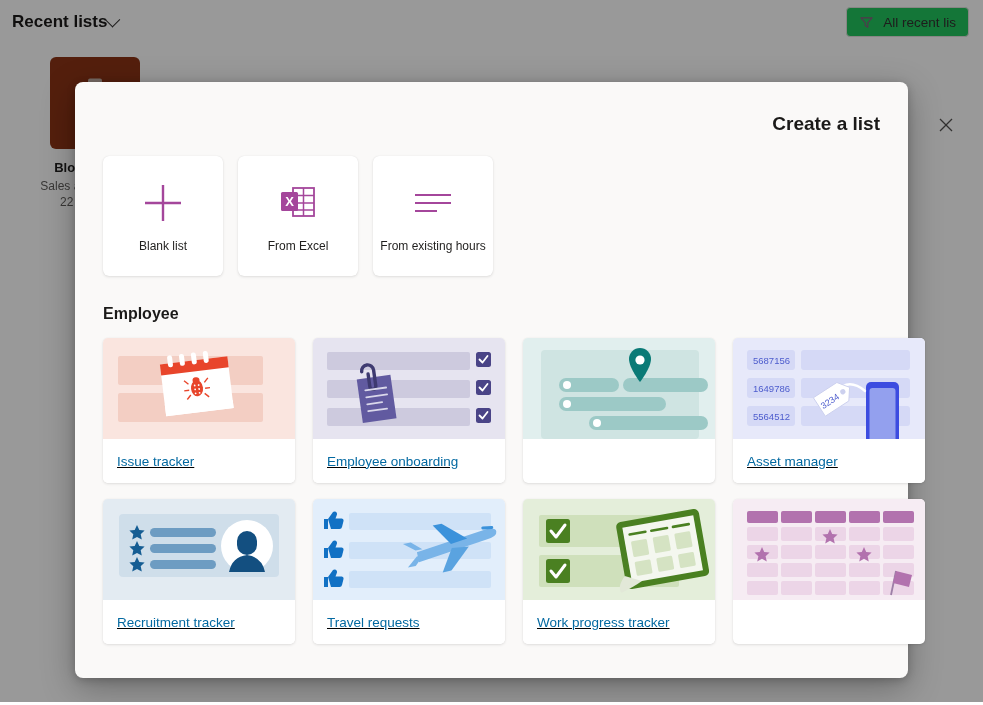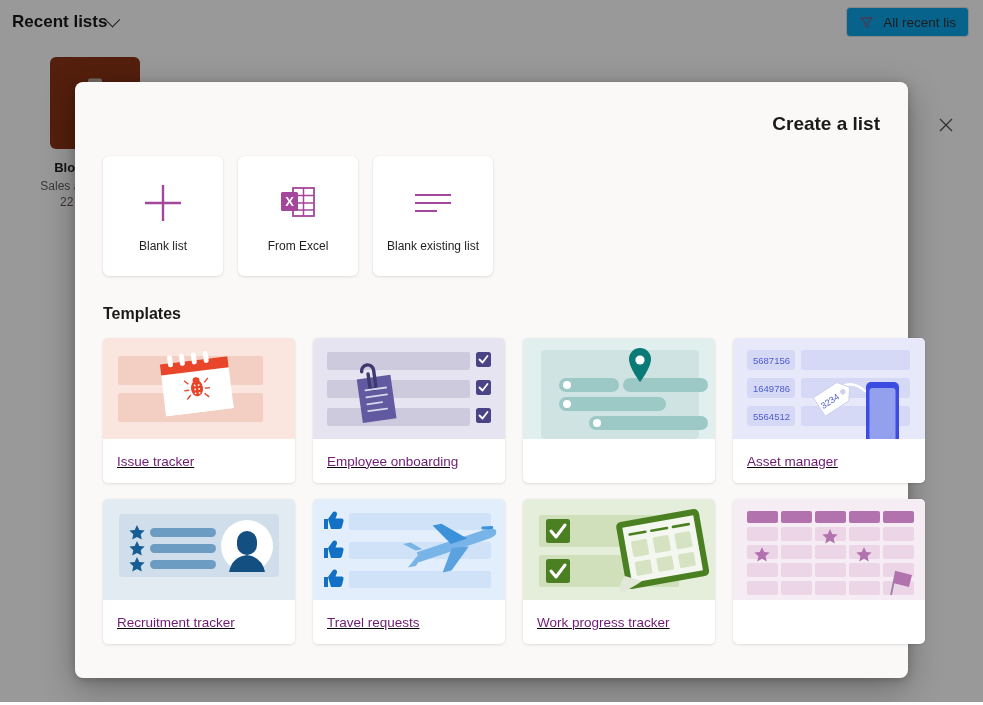--- a/index.html
+++ b/index.html
@@ -57,21 +57,21 @@
     align-items: center;
     gap: 9px;
     height: 30px;
     padding: 0 12px;
     border: 1px solid #e1dfdd;
     border-radius: 4px;
     font-size: 13.5px;
     color: #323130;
     white-space: nowrap;
     cursor: pointer;
-    background: #0ea5e9;
+    background: #22c55e;
   }
 
   #list-tile-wrap {
     position: absolute;
     left: 20px;
     top: 57px;
     width: 150px;
   }
 
   #list-tile-icon {
@@ -231,21 +231,21 @@
     position: relative;
     overflow: hidden;
   }
 
   .tpl-label {
     flex: 1;
     display: flex;
     align-items: center;
     padding-left: 14px;
     font-size: 13.5px;
-    color: #701a75;
+    color: #0369a1;
     background: #fff;
   }
 
   .tpl-art svg { display: block; }
 </style>
 </head>
 <body>
 
 <div id="bg-page">
 
@@ -318,25 +318,25 @@
     </div>
 
     <div class="source-card">
       <div class="source-icon">
         <svg width="40" height="26" viewBox="0 0 40 26">
           <line x1="2" y1="5" x2="38" y2="5" stroke="#a4469b" stroke-width="2.2"></line>
           <line x1="2" y1="13" x2="38" y2="13" stroke="#a4469b" stroke-width="2.2"></line>
           <line x1="2" y1="21" x2="24" y2="21" stroke="#a4469b" stroke-width="2.2"></line>
         </svg>
       </div>
-      <div class="source-label">Blank existing list</div>
+      <div class="source-label">From existing hours</div>
     </div>
   </div>
 
-  <h2 id="templates-title">Templates</h2>
+  <h2 id="templates-title">Employee</h2>
 
   <div id="template-grid">
 
     <div class="tpl-card">
       <div class="tpl-art" style="background:#fae5df">
         <svg width="192" height="101" viewBox="0 0 192 101">
           <rect x="15" y="18" width="145" height="29" rx="2" fill="#f3cec3"></rect>
           <rect x="15" y="55" width="145" height="29" rx="2" fill="#f3cec3"></rect>
           <g transform="rotate(-7 96 50)">
             <rect x="60" y="22" width="68" height="52" fill="#ffffff"></rect>

